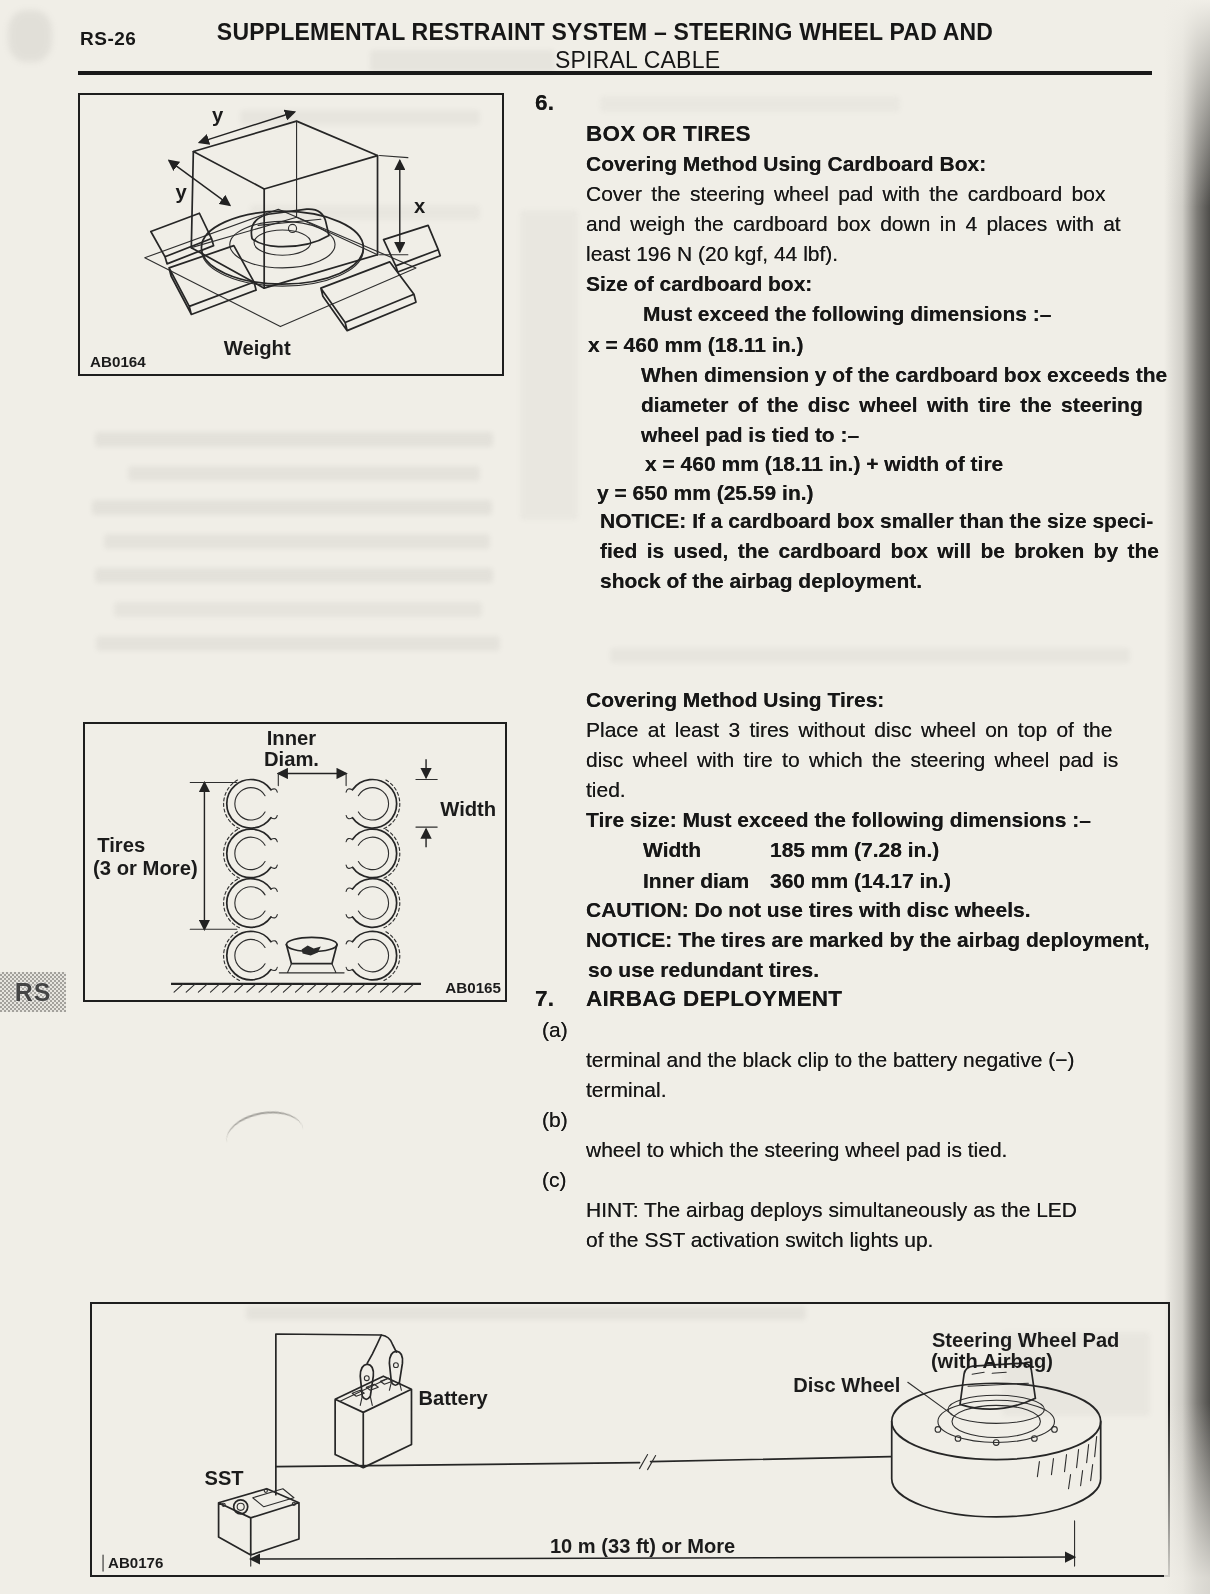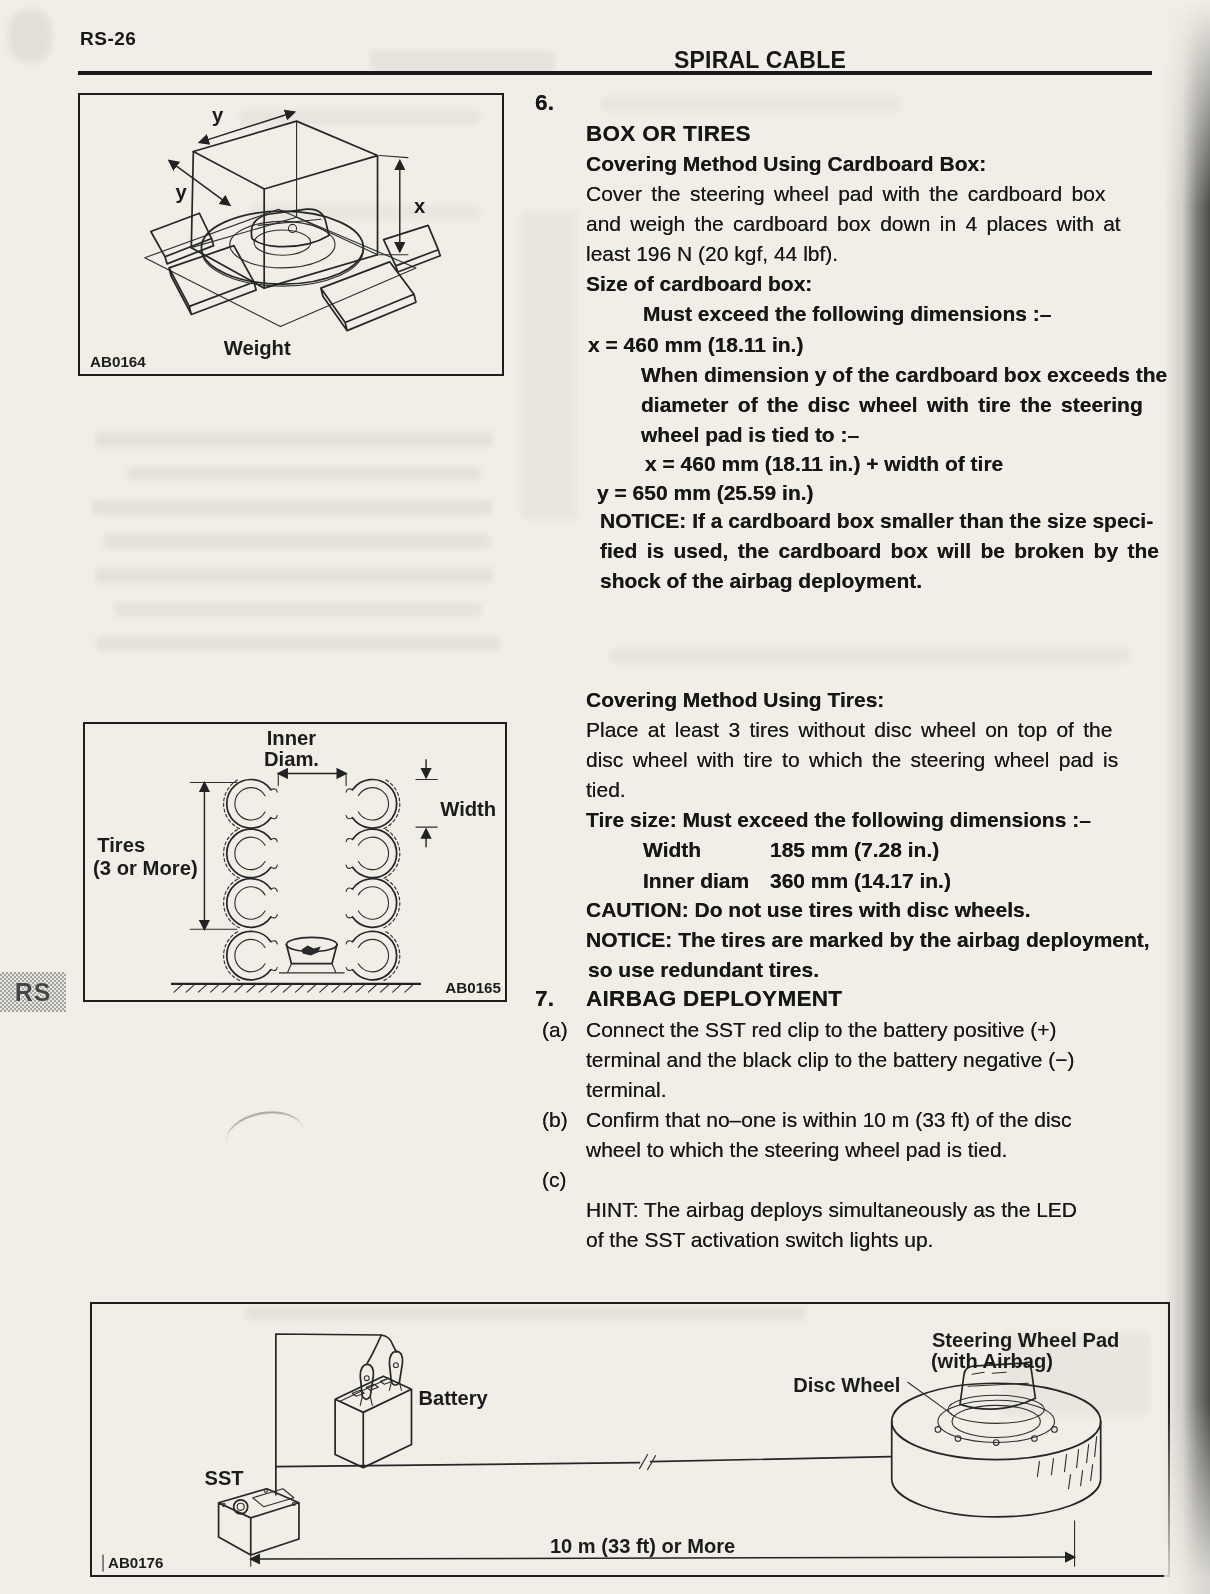--- a/index.html
+++ b/index.html
@@ -1,21 +1,21 @@
 <!DOCTYPE html>
 <html><head>
 <meta charset="utf-8">
 <style>
   html,body{margin:0;padding:0;background:#8a8880;}
   .page{position:relative;width:1210px;height:1594px;background:#f0eee7;overflow:hidden;
         font-family:"Liberation Sans",sans-serif;color:#171717;}
   
   .pcode{position:absolute;left:80px;top:28px;font-size:19px;font-weight:700;letter-spacing:.5px;}
   .t1{position:absolute;top:19px;left:0;width:1210px;text-align:center;font-weight:700;font-size:23px;letter-spacing:.2px;}
-  .t2{position:absolute;top:47px;left:555px;width:410px;text-align:center;font-weight:700;font-size:23px;letter-spacing:.2px;}
+  .t2{position:absolute;top:47px;left:555px;width:410px;font-weight:400;font-size:23px;letter-spacing:.2px;}
   .rule{position:absolute;left:78px;top:71px;width:1074px;height:4px;background:#191919;}
   
   .ln{position:absolute;left:530px;width:648px;height:30px;white-space:nowrap;font-size:21px;
       color:#161616;text-shadow:0 0 .6px rgba(22,22,22,.78);}
   .b{font-weight:700;}
   .hd{font-size:22.5px;letter-spacing:.3px;}
   .i0{padding-left:56px}.i1{padding-left:113px}.i2{padding-left:111px}.i3{padding-left:58px}
   .i4{padding-left:67px}.i5{padding-left:70px}.i6{padding-left:115px}
   .wj{word-spacing:3.5px}
   .num{position:absolute;left:5px;top:0;font-weight:700;}
@@ -61,20 +61,21 @@
   <div class="ghost" style="left:610px;top:648px;width:520px;height:15px;opacity:.07"></div>
   <div class="ghost" style="left:600px;top:96px;width:300px;height:16px;opacity:.05"></div>
   <div class="ghost" style="left:520px;top:210px;width:58px;height:310px;opacity:.05"></div>
   <div class="ghost" style="left:246px;top:1306px;width:560px;height:14px;opacity:.09"></div>
   <div class="ghost" style="left:1002px;top:1332px;width:148px;height:84px;opacity:.06"></div>
   <div class="ghost" style="left:240px;top:110px;width:240px;height:15px;opacity:.07"></div>
   <div class="ghost" style="left:250px;top:205px;width:230px;height:15px;opacity:.06"></div>
   <div class="arcmark"></div>
 
   <div class="pcode">RS-26</div>
+  <div class="t1">SUPPLEMENTAL RESTRAINT SYSTEM – STEERING WHEEL PAD AND</div>
   <div class="t2">SPIRAL CABLE</div>
   <div class="rule"></div>
 
   <div class="rstab">RS</div>
 
   <div class="fig" style="left:78px;top:93px;width:422px;height:279px;">
     <svg viewBox="0 0 417 274">
       <defs>
         <marker id="ah1" viewBox="0 0 10 10" refX="8.5" refY="5" markerWidth="8" markerHeight="8" orient="auto-start-reverse">
           <path d="M0 0L10 5L0 10z" fill="#222"></path>
@@ -276,23 +277,23 @@
   <div class="ln i0 wj" style="top:748px">disc wheel with tire to which the steering wheel pad is</div>
   <div class="ln i0" style="top:778px">tied.</div>
   <div class="ln b i0" style="top:808px">Tire size: Must exceed the following dimensions :–</div>
   <div class="ln b i1" style="top:838px"><span class="lab">Width</span><span>185 mm (7.28 in.)</span></div>
   <div class="ln b i1" style="top:869px"><span class="lab">Inner diam</span><span>360 mm (14.17 in.)</span></div>
   <div class="ln b i0" style="top:898px">CAUTION: Do not use tires with disc wheels.</div>
   <div class="ln b i0" style="top:928px">NOTICE: The tires are marked by the airbag deployment,</div>
   <div class="ln b i3" style="top:958px">so use redundant tires.</div>
 
   <div class="ln b hd i0" style="top:986px"><span class="num">7.</span><span>AIRBAG DEPLOYMENT</span></div>
-  <div class="ln i0" style="top:1018px"><span class="mk">(a)</span><span>Connect the SST red clip to the battery positive (+)</span></div>
+  <div class="ln i0" style="top:1018px"><span class="mk">(a)</span></div>
   <div class="ln i0" style="top:1048px">terminal and the black clip to the battery negative (−)</div>
   <div class="ln i0" style="top:1078px">terminal.</div>
-  <div class="ln i0" style="top:1108px"><span class="mk">(b)</span><span>Confirm that no–one is within 10 m (33 ft) of the disc</span></div>
+  <div class="ln i0" style="top:1108px"><span class="mk">(b)</span></div>
   <div class="ln i0" style="top:1138px">wheel to which the steering wheel pad is tied.</div>
   <div class="ln i0" style="top:1168px"><span class="mk">(c)</span></div>
   <div class="ln i0" style="top:1198px">HINT: The airbag deploys simultaneously as the LED</div>
   <div class="ln i0" style="top:1228px">of the SST activation switch lights up.</div>
 
   <div class="shadowband"></div>
 </div>
 
 </body></html>

